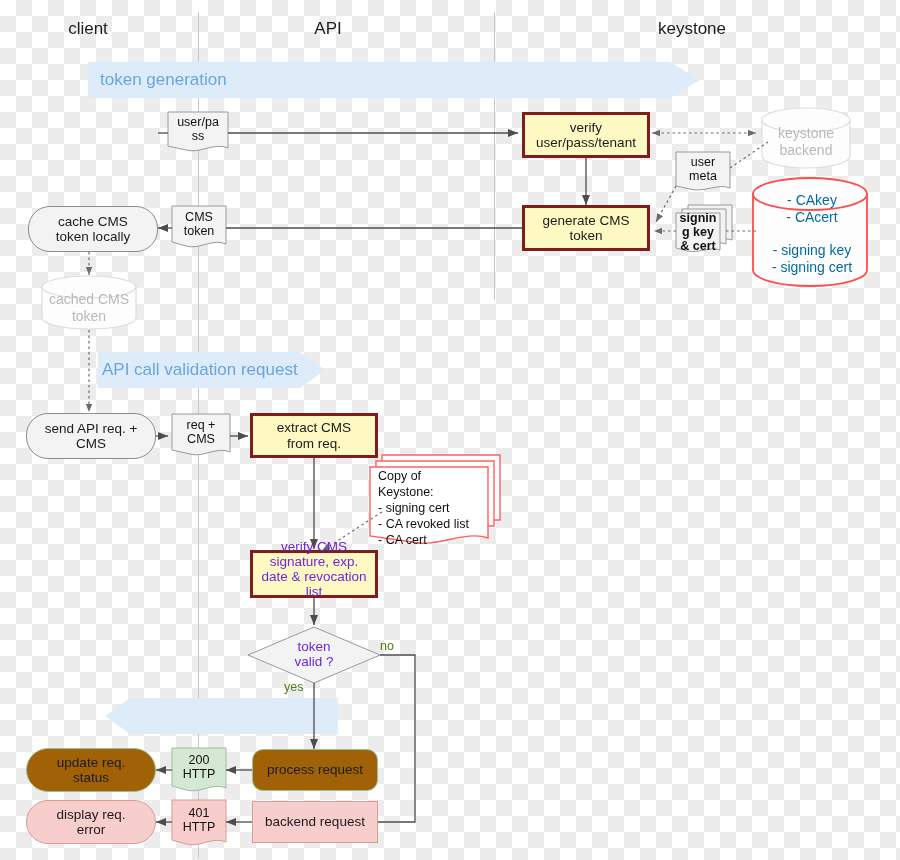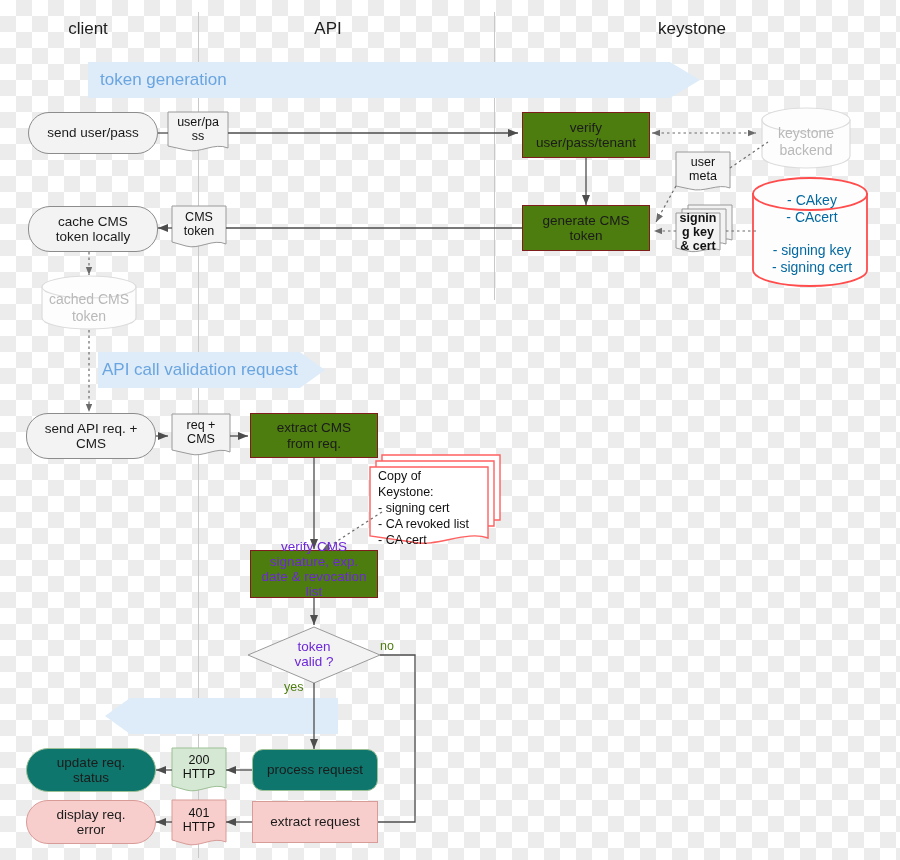--- a/index.html
+++ b/index.html
@@ -15,23 +15,23 @@
     background-position:0 0,16px 16px;
     position:relative;
     overflow:hidden;
   }
   #stage{position:absolute;left:0;top:0;width:900px;height:860px;}
   svg.layer{position:absolute;left:0;top:0;width:900px;height:860px;pointer-events:none;}
   .node{position:absolute;box-sizing:border-box;display:flex;align-items:center;
         justify-content:center;text-align:center;line-height:1.12;color:#1b1b1b;}
   .hdr{position:absolute;font-size:17px;color:#1d1d1d;text-align:center;}
   .band{position:absolute;font-size:17px;color:#6aa5e0;white-space:pre-line;}
-  .rect{background:#4d7c0f;border:1px solid #7f1d1d;font-size:13.5px;}
+  .rect{background:#fef9c3;border:3px solid #7f1d1d;font-size:13.5px;}
   .rounded{background:#f3f3f3;border:1px solid #8c8c8c;border-radius:22px;font-size:13.5px;}
-  .green{background:#0f766e;border:1px solid #9cc095;}
+  .green{background:#a16207;border:1px solid #9cc095;}
   .pink{background:#f8cecc;border:1px solid #d79b98;}
   .edgelbl{position:absolute;font-size:12.5px;color:#4d7c0f;}
   .doclbl{position:absolute;font-size:12.5px;color:#111;text-align:center;line-height:1.12;
           display:flex;align-items:center;justify-content:center;}
   .cyllbl{position:absolute;font-size:14px;color:#b9b9b9;text-align:center;line-height:1.2;
           display:flex;align-items:center;justify-content:center;white-space:pre-line;}
   .cyllbl.red{color:#0369a1;}
   .notelbl{position:absolute;font-size:12.5px;color:#111;line-height:1.28;white-space:pre-line;}
   .ovfl{position:absolute;font-size:13.5px;color:#6d28d9;text-align:center;line-height:1.12;
         white-space:pre-line;}
@@ -140,23 +140,20 @@
     </g>
   </svg>
 
   <div class="hdr" style="left:24px;top:19px;width:128px;">client</div>
   <div class="hdr" style="left:264px;top:19px;width:128px;">API</div>
   <div class="hdr" style="left:628px;top:19px;width:128px;">keystone</div>
 
   <div class="band" style="left:100px;top:70px;">token generation</div>
   <div class="band" style="left:102px;top:360px;">API call validation request</div>
 
-  <div class="node rounded" style="left:28px;top:112px;width:130px;height:42px;">
-    <span>send user/pass</span>
-  </div>
 
   <div class="node rounded" style="left:28px;top:206px;width:130px;height:46px;white-space:pre-line;">
     <span>cache CMS
 token locally</span>
   </div>
 
   <div class="node rounded" style="left:26px;top:413px;width:130px;height:46px;white-space:pre-line;">
     <span>send API req. +
 CMS</span>
   </div>
@@ -190,21 +187,21 @@
   <div class="ovfl" style="left:244px;top:539px;width:140px;">verify CMS
 signature, exp.
 date &amp; revocation
 list</div>
 
   <div class="node rect green" style="left:252px;top:749px;width:126px;height:42px;border-radius:11px;">
     <span>process request</span>
   </div>
 
   <div class="node rect pink" style="left:252px;top:801px;width:126px;height:42px;">
-    <span>extract request</span>
+    <span>backend request</span>
   </div>
 
   <div class="ovfl" style="left:274px;top:639px;width:80px;">token
 valid ?</div>
 
   <div class="edgelbl" style="left:380px;top:639px;">no</div>
   <div class="edgelbl" style="left:284px;top:680px;">yes</div>
 
   <div class="doclbl" style="left:168px;top:112px;width:60px;height:34px;white-space:pre-line;">user/pa
 ss</div>

